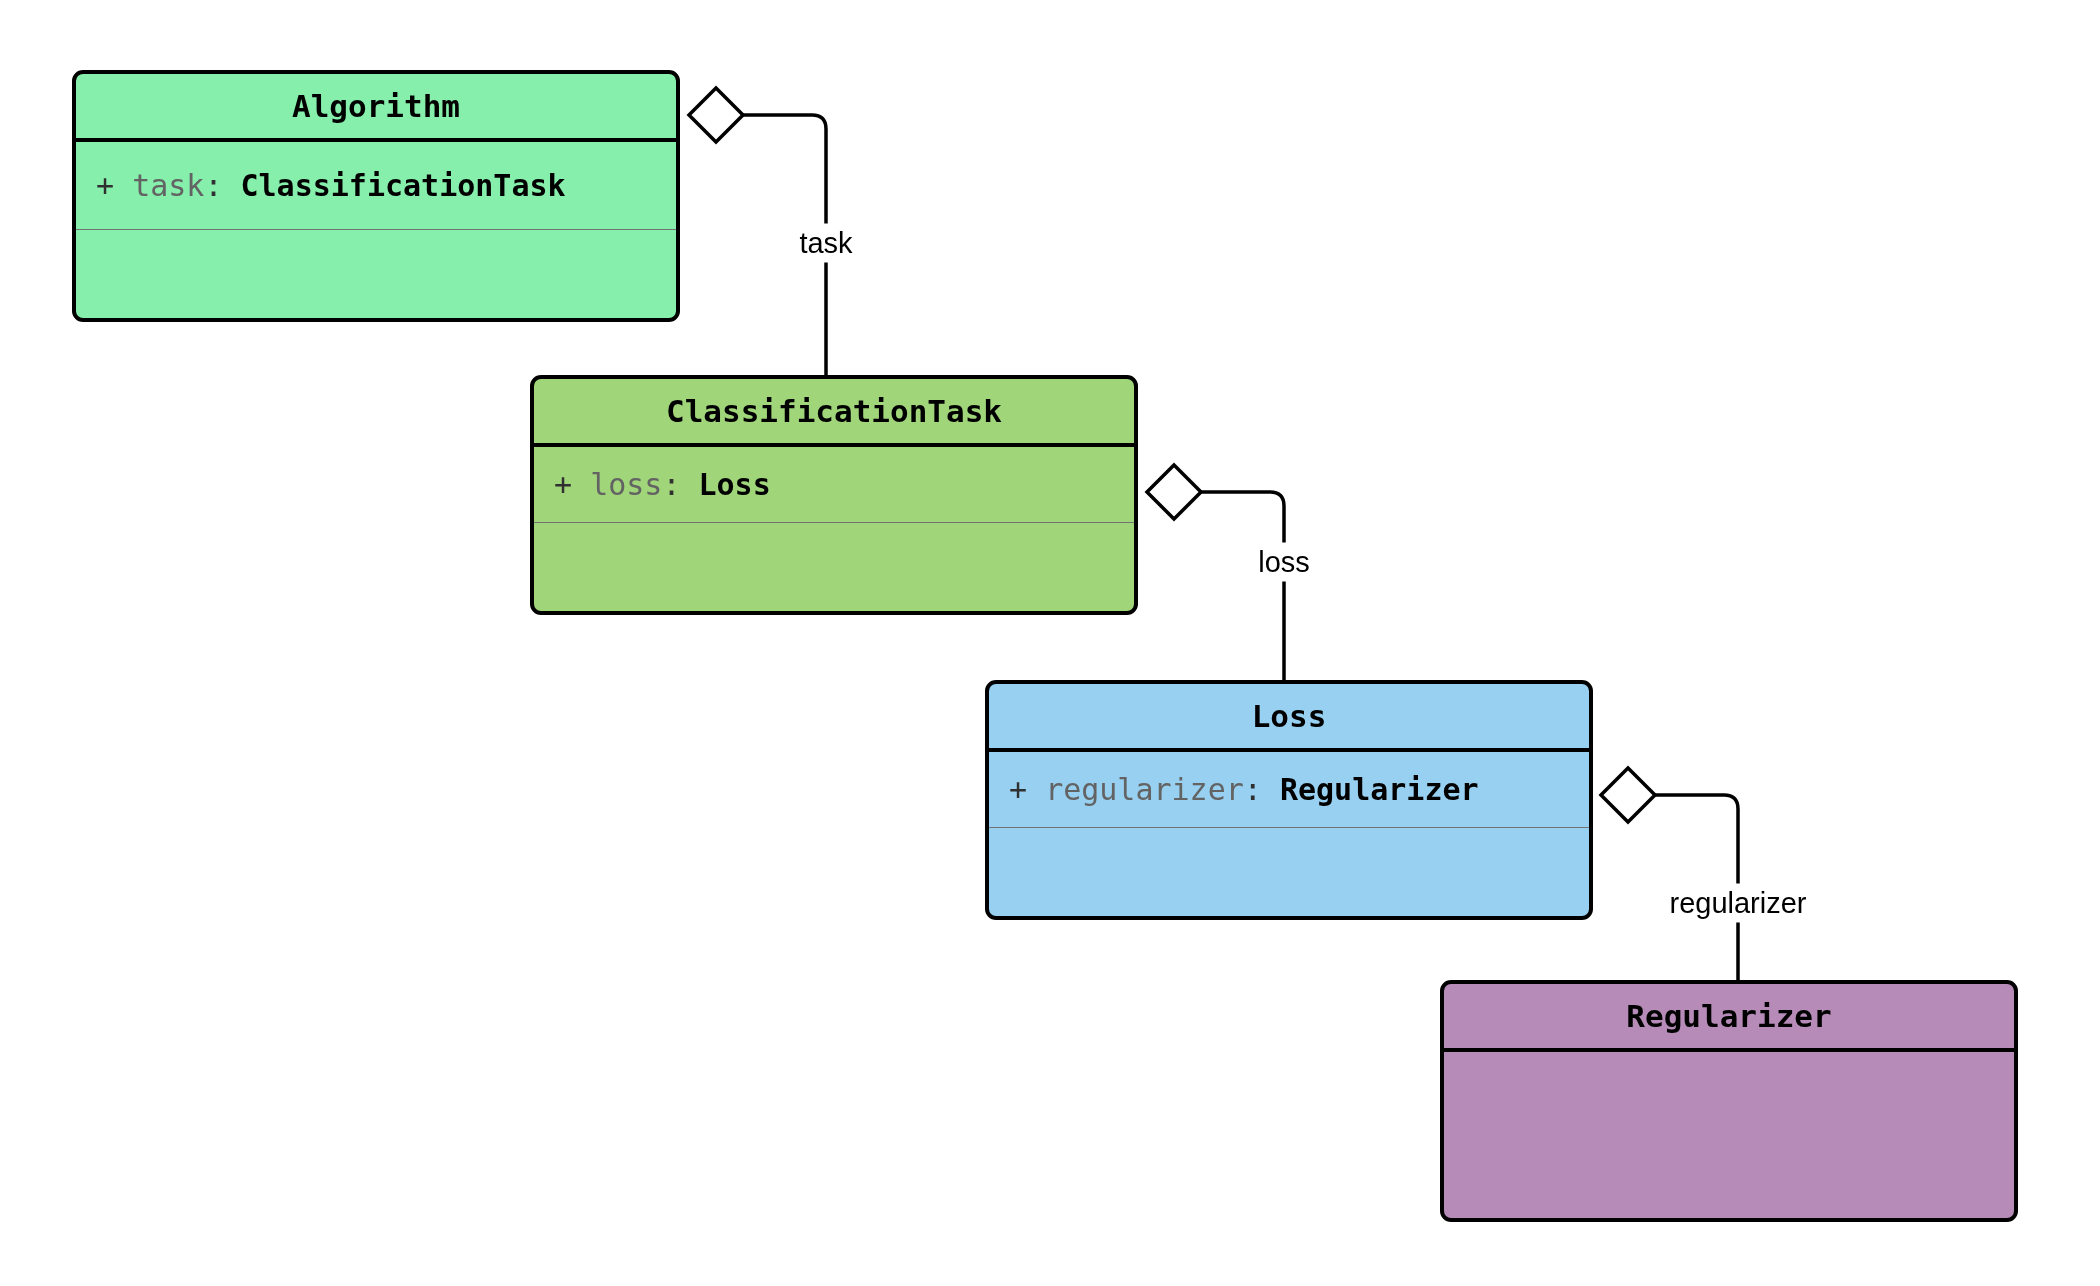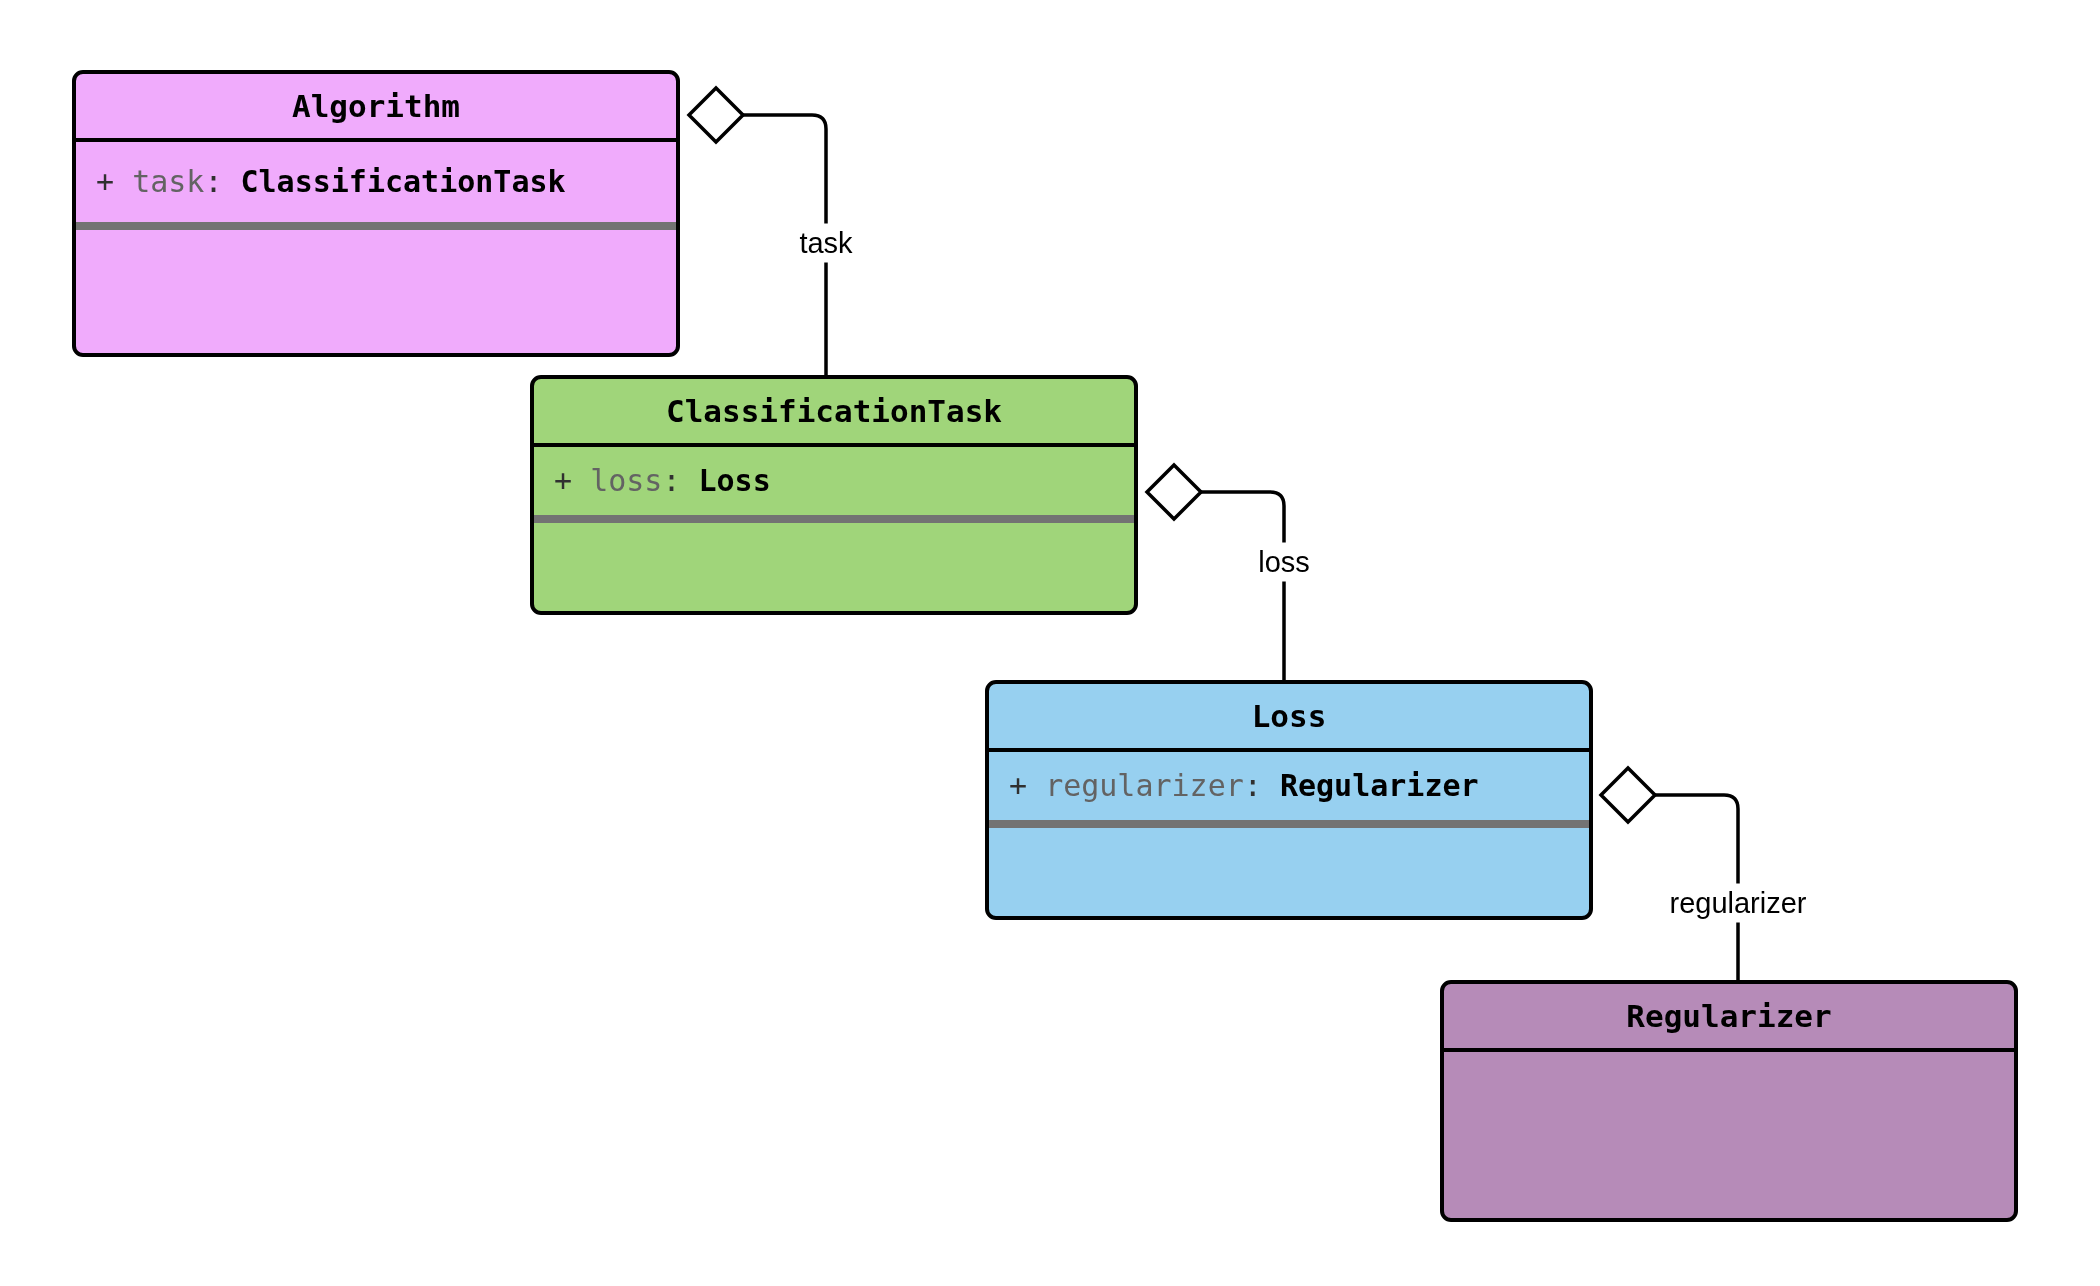--- a/index.html
+++ b/index.html
@@ -74,21 +74,21 @@
     font-size: 31px;
     color: #000000;
     border-bottom: 4px solid #000000;
     display: flex;
     align-items: center;
     justify-content: center;
   }
   .uml-attrs {
     box-sizing: border-box;
     width: 100%;
-    border-bottom: 8px solid #737373;
+    border-bottom: 1px solid #737373;
     display: flex;
     flex-direction: column;
     justify-content: center;
     padding-left: 20px;
   }
   .uml-attr-row {
     font-family: "DejaVu Sans Mono", "Liberation Mono", monospace;
     font-size: 30px;
     line-height: 1.25;
     white-space: nowrap;
@@ -129,21 +129,21 @@
       <polygon class="edge-diamond" points="1601,795 1628,768 1655,795 1628,822"></polygon>
     </svg>
 
   <div id="labels-layer">
       <div class="edge-label" style="left: 826px; top: 243px;">task</div>
       <div class="edge-label" style="left: 1284px; top: 562px;">loss</div>
       <div class="edge-label" style="left: 1738px; top: 903px;">regularizer</div>
     </div>
 
   <div id="classes-layer">
-      <div class="uml-class" style="left: 72px; top: 70px; width: 608px; height: 287px; background: #f0abfc;">
+      <div class="uml-class" style="left: 72px; top: 70px; width: 608px; height: 252px; background: #86efac;">
         <div class="uml-title" style="height: 68px;">Algorithm</div>
         <div class="uml-attrs" style="height: 88px;">
           <div class="uml-attr-row"><span class="attr-vis">+</span> <span class="attr-name">task</span><span class="attr-colon">:</span> <span class="attr-type">ClassificationTask</span></div>
         </div>
         <div class="uml-methods"></div>
       </div>
       <div class="uml-class" style="left: 530px; top: 375px; width: 608px; height: 240px; background: rgb(160, 213, 122);">
         <div class="uml-title" style="height: 68px;">ClassificationTask</div>
         <div class="uml-attrs" style="height: 76px;">
           <div class="uml-attr-row"><span class="attr-vis">+</span> <span class="attr-name">loss</span><span class="attr-colon">:</span> <span class="attr-type">Loss</span></div>

